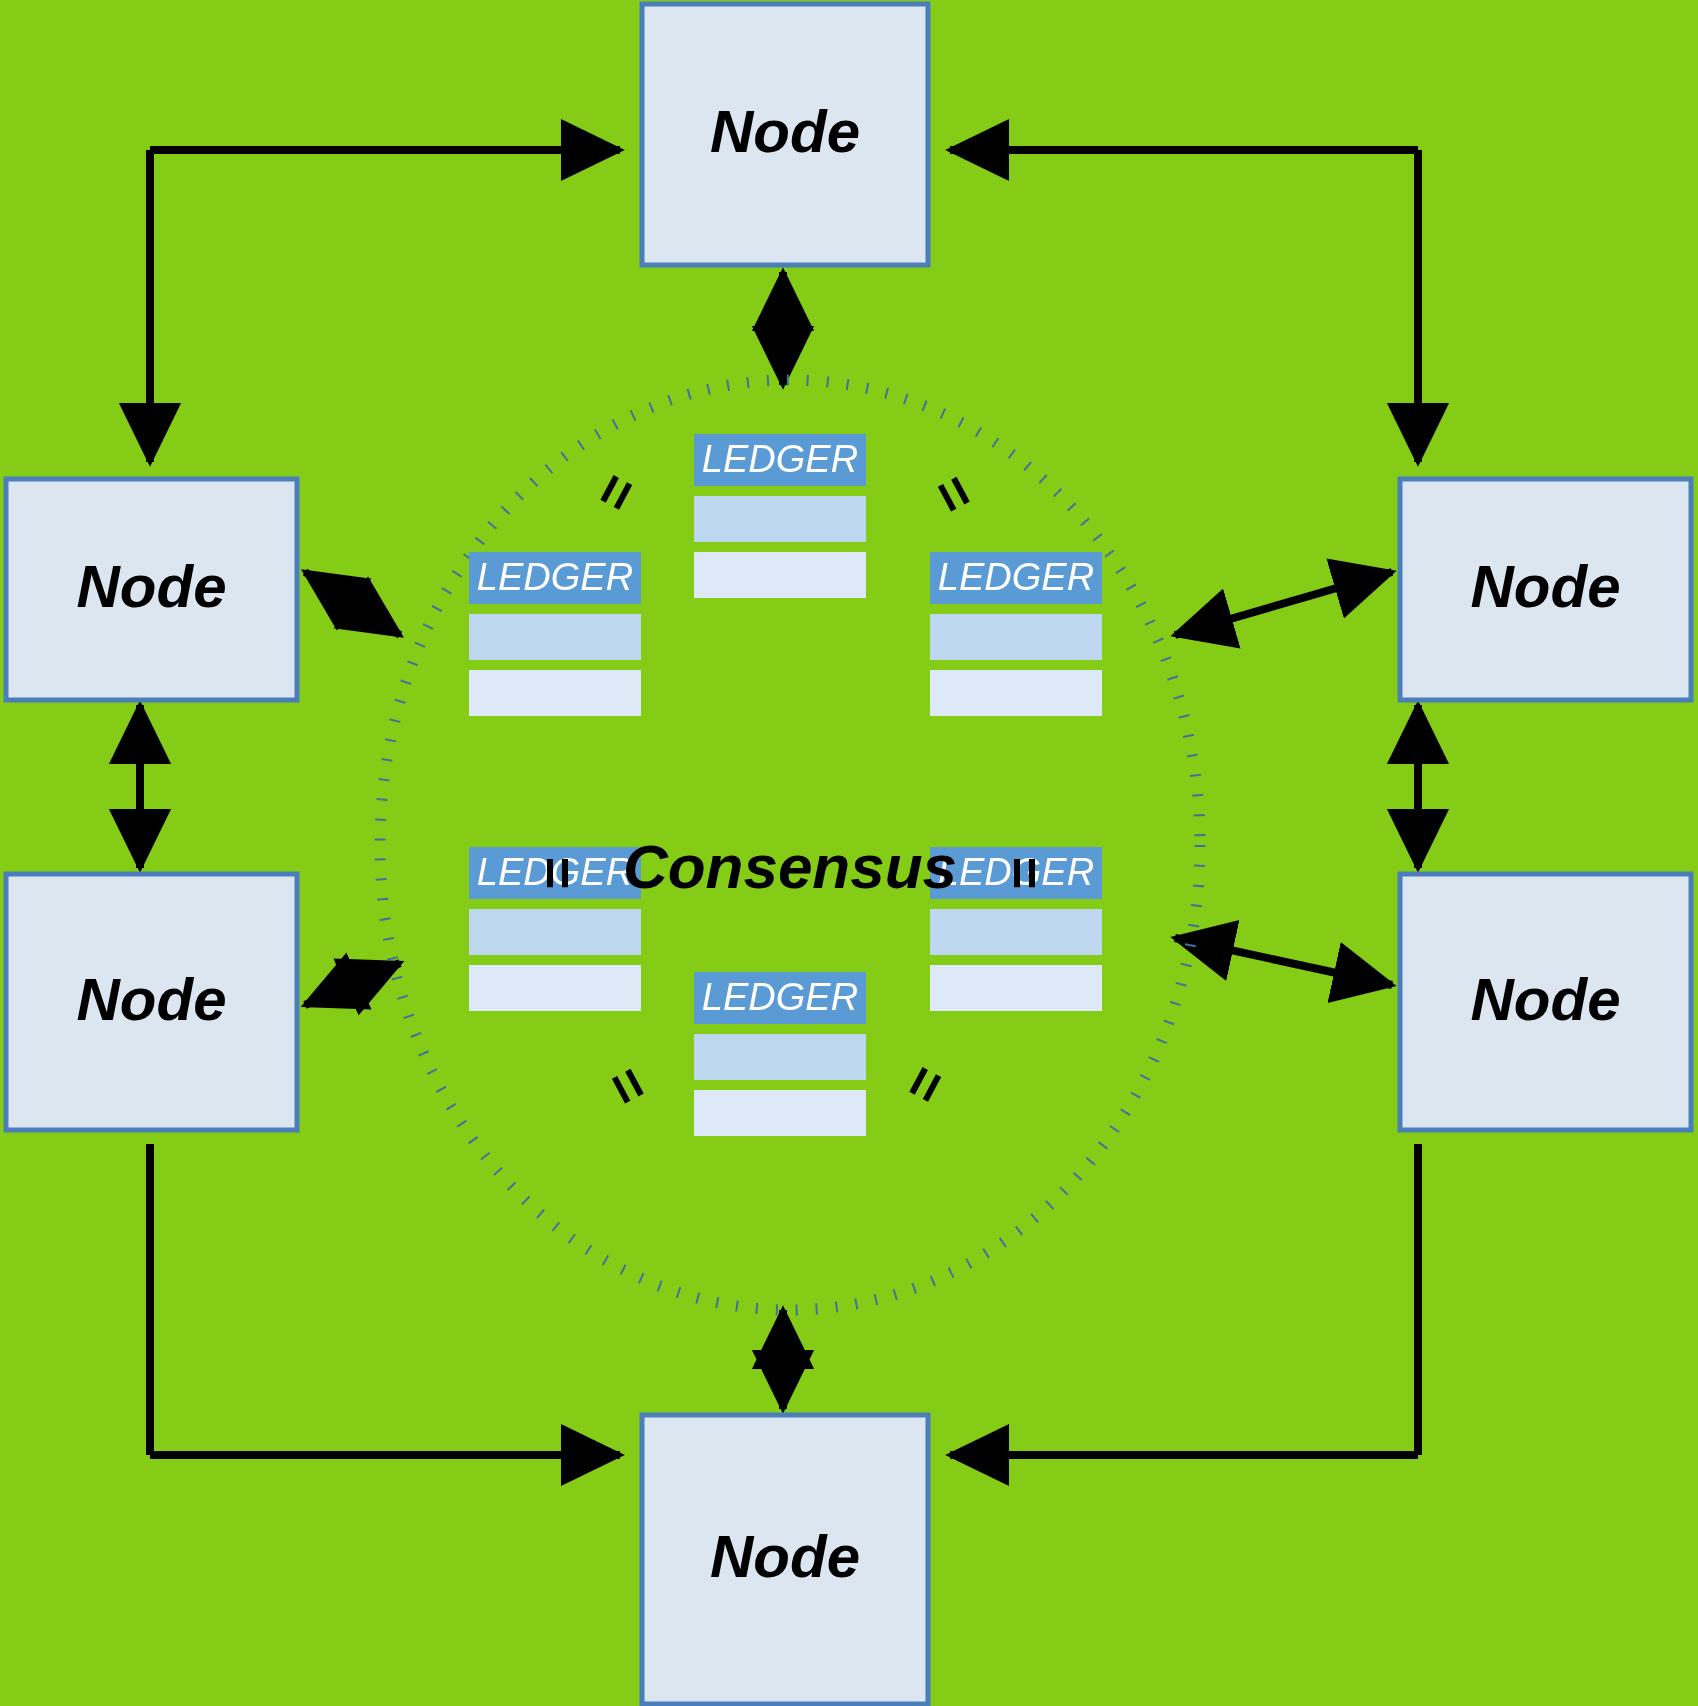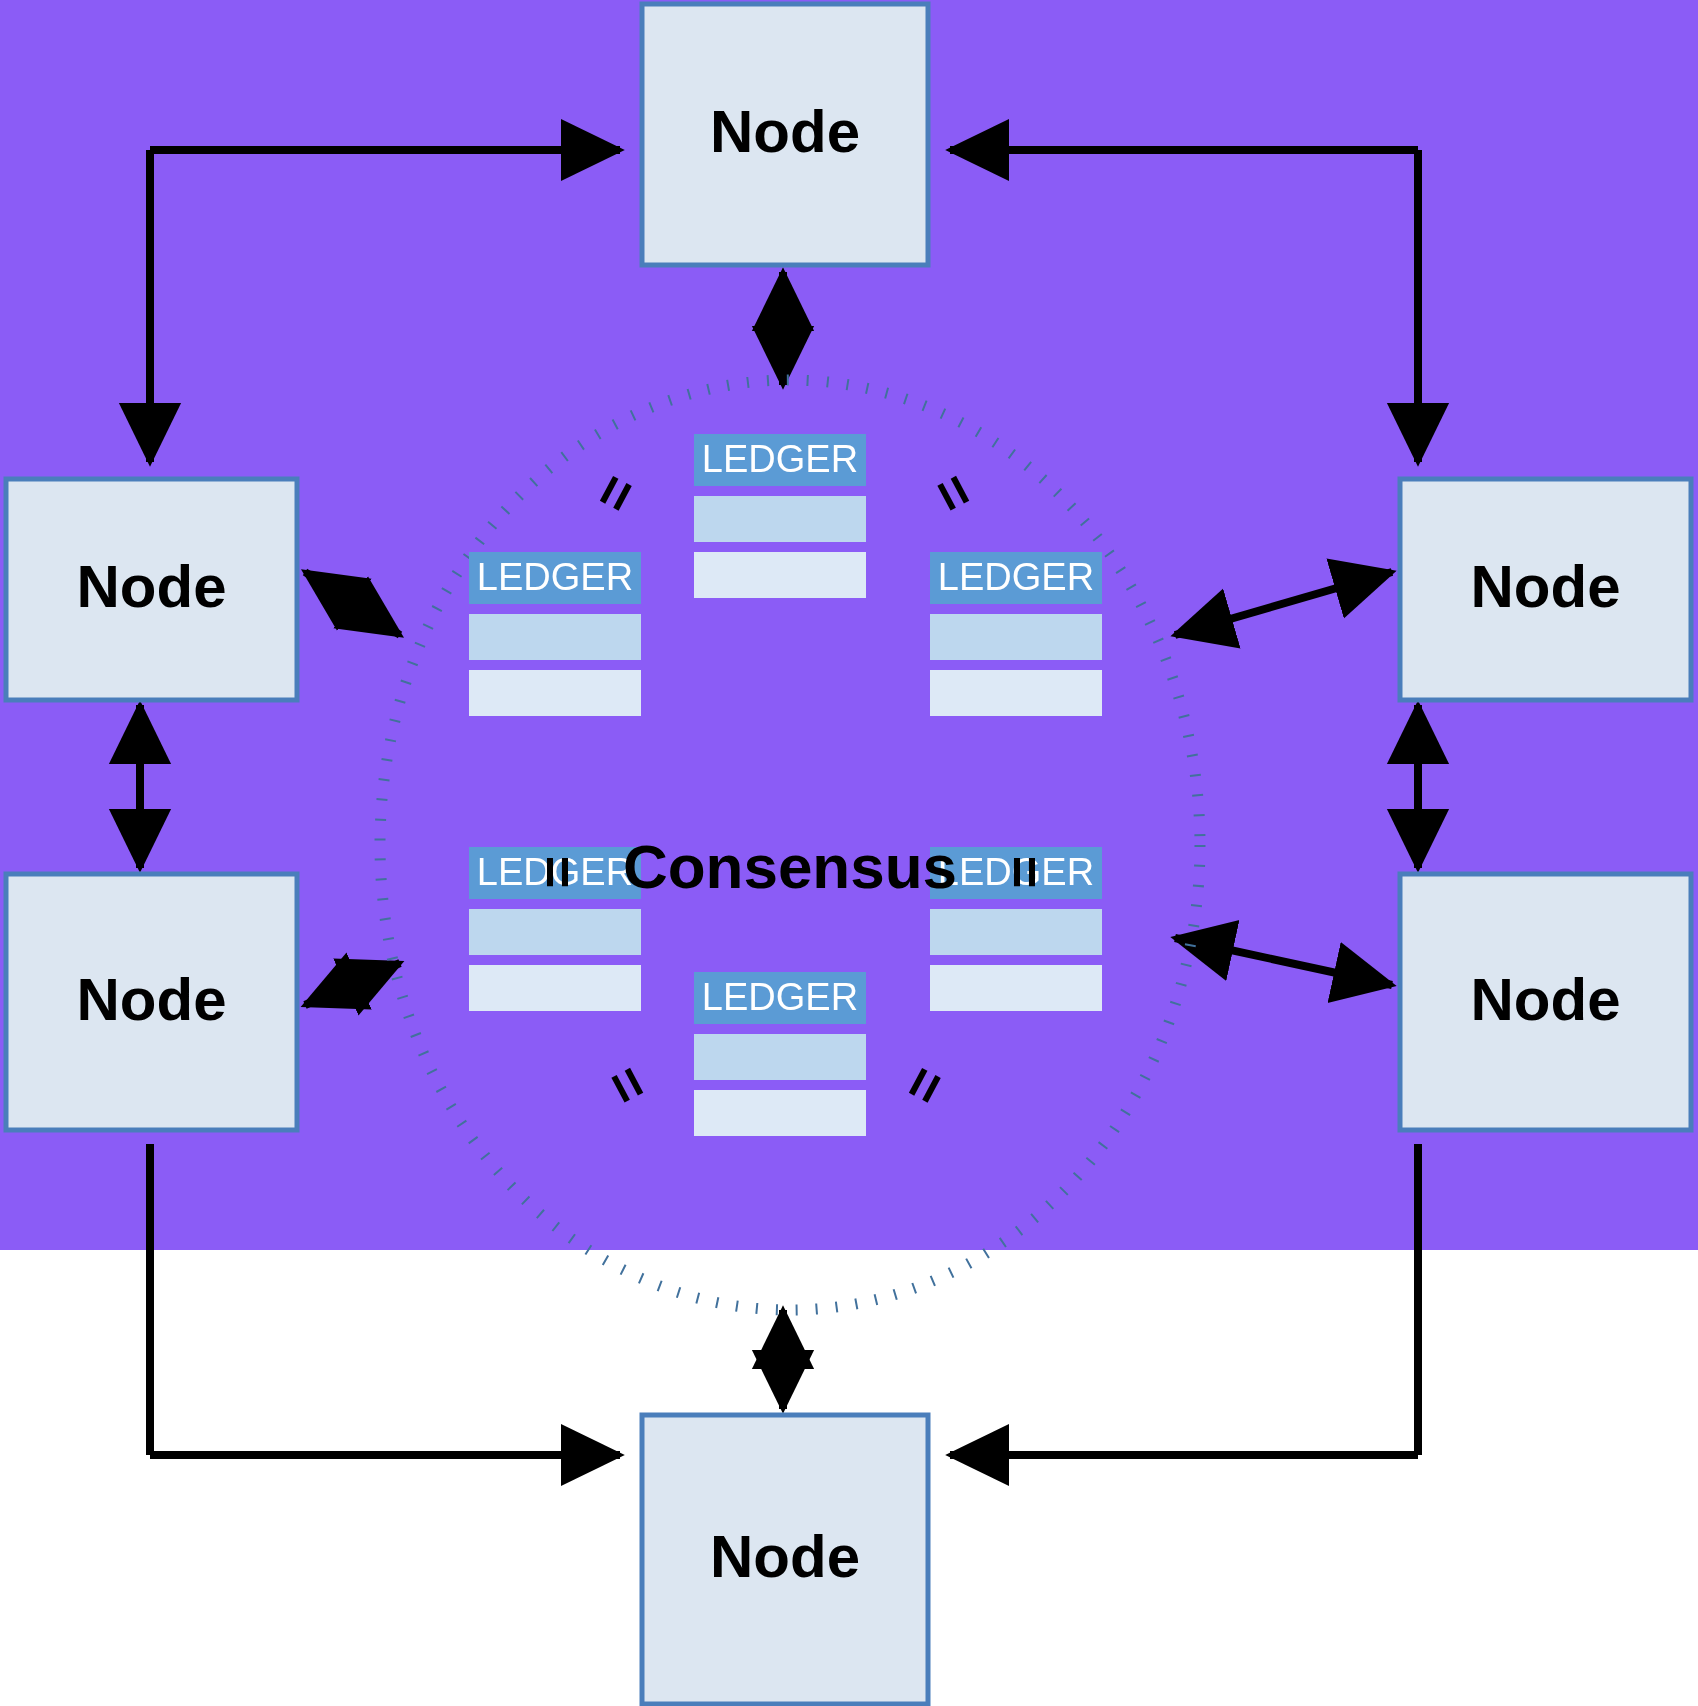--- a/index.html
+++ b/index.html
@@ -1,21 +1,21 @@
 <!DOCTYPE html>
 <html><head>
 <meta charset="utf-8">
 <style>
   html,body{margin:0;padding:0;background:#ffffff;}
   body{
     width:1698px;height:1706px;
     font-family:"Liberation Sans", sans-serif;
     overflow:hidden;
   }
-  #stage{position:relative;width:1698px;height:1250px;background:#8b5cf6;}
+  #stage{position:relative;width:1698px;height:1706px;background:#84cc16;font-style:italic;}
   svg#diagram{position:absolute;left:0;top:0;width:1698px;height:1706px;display:block;}
   .node-label{
     font-family:"Liberation Sans", sans-serif;
     font-weight:bold;
     font-size:60px;
     fill:#000000;
     text-anchor:middle;
     dominant-baseline:middle;
   }
   .ledger-label{

